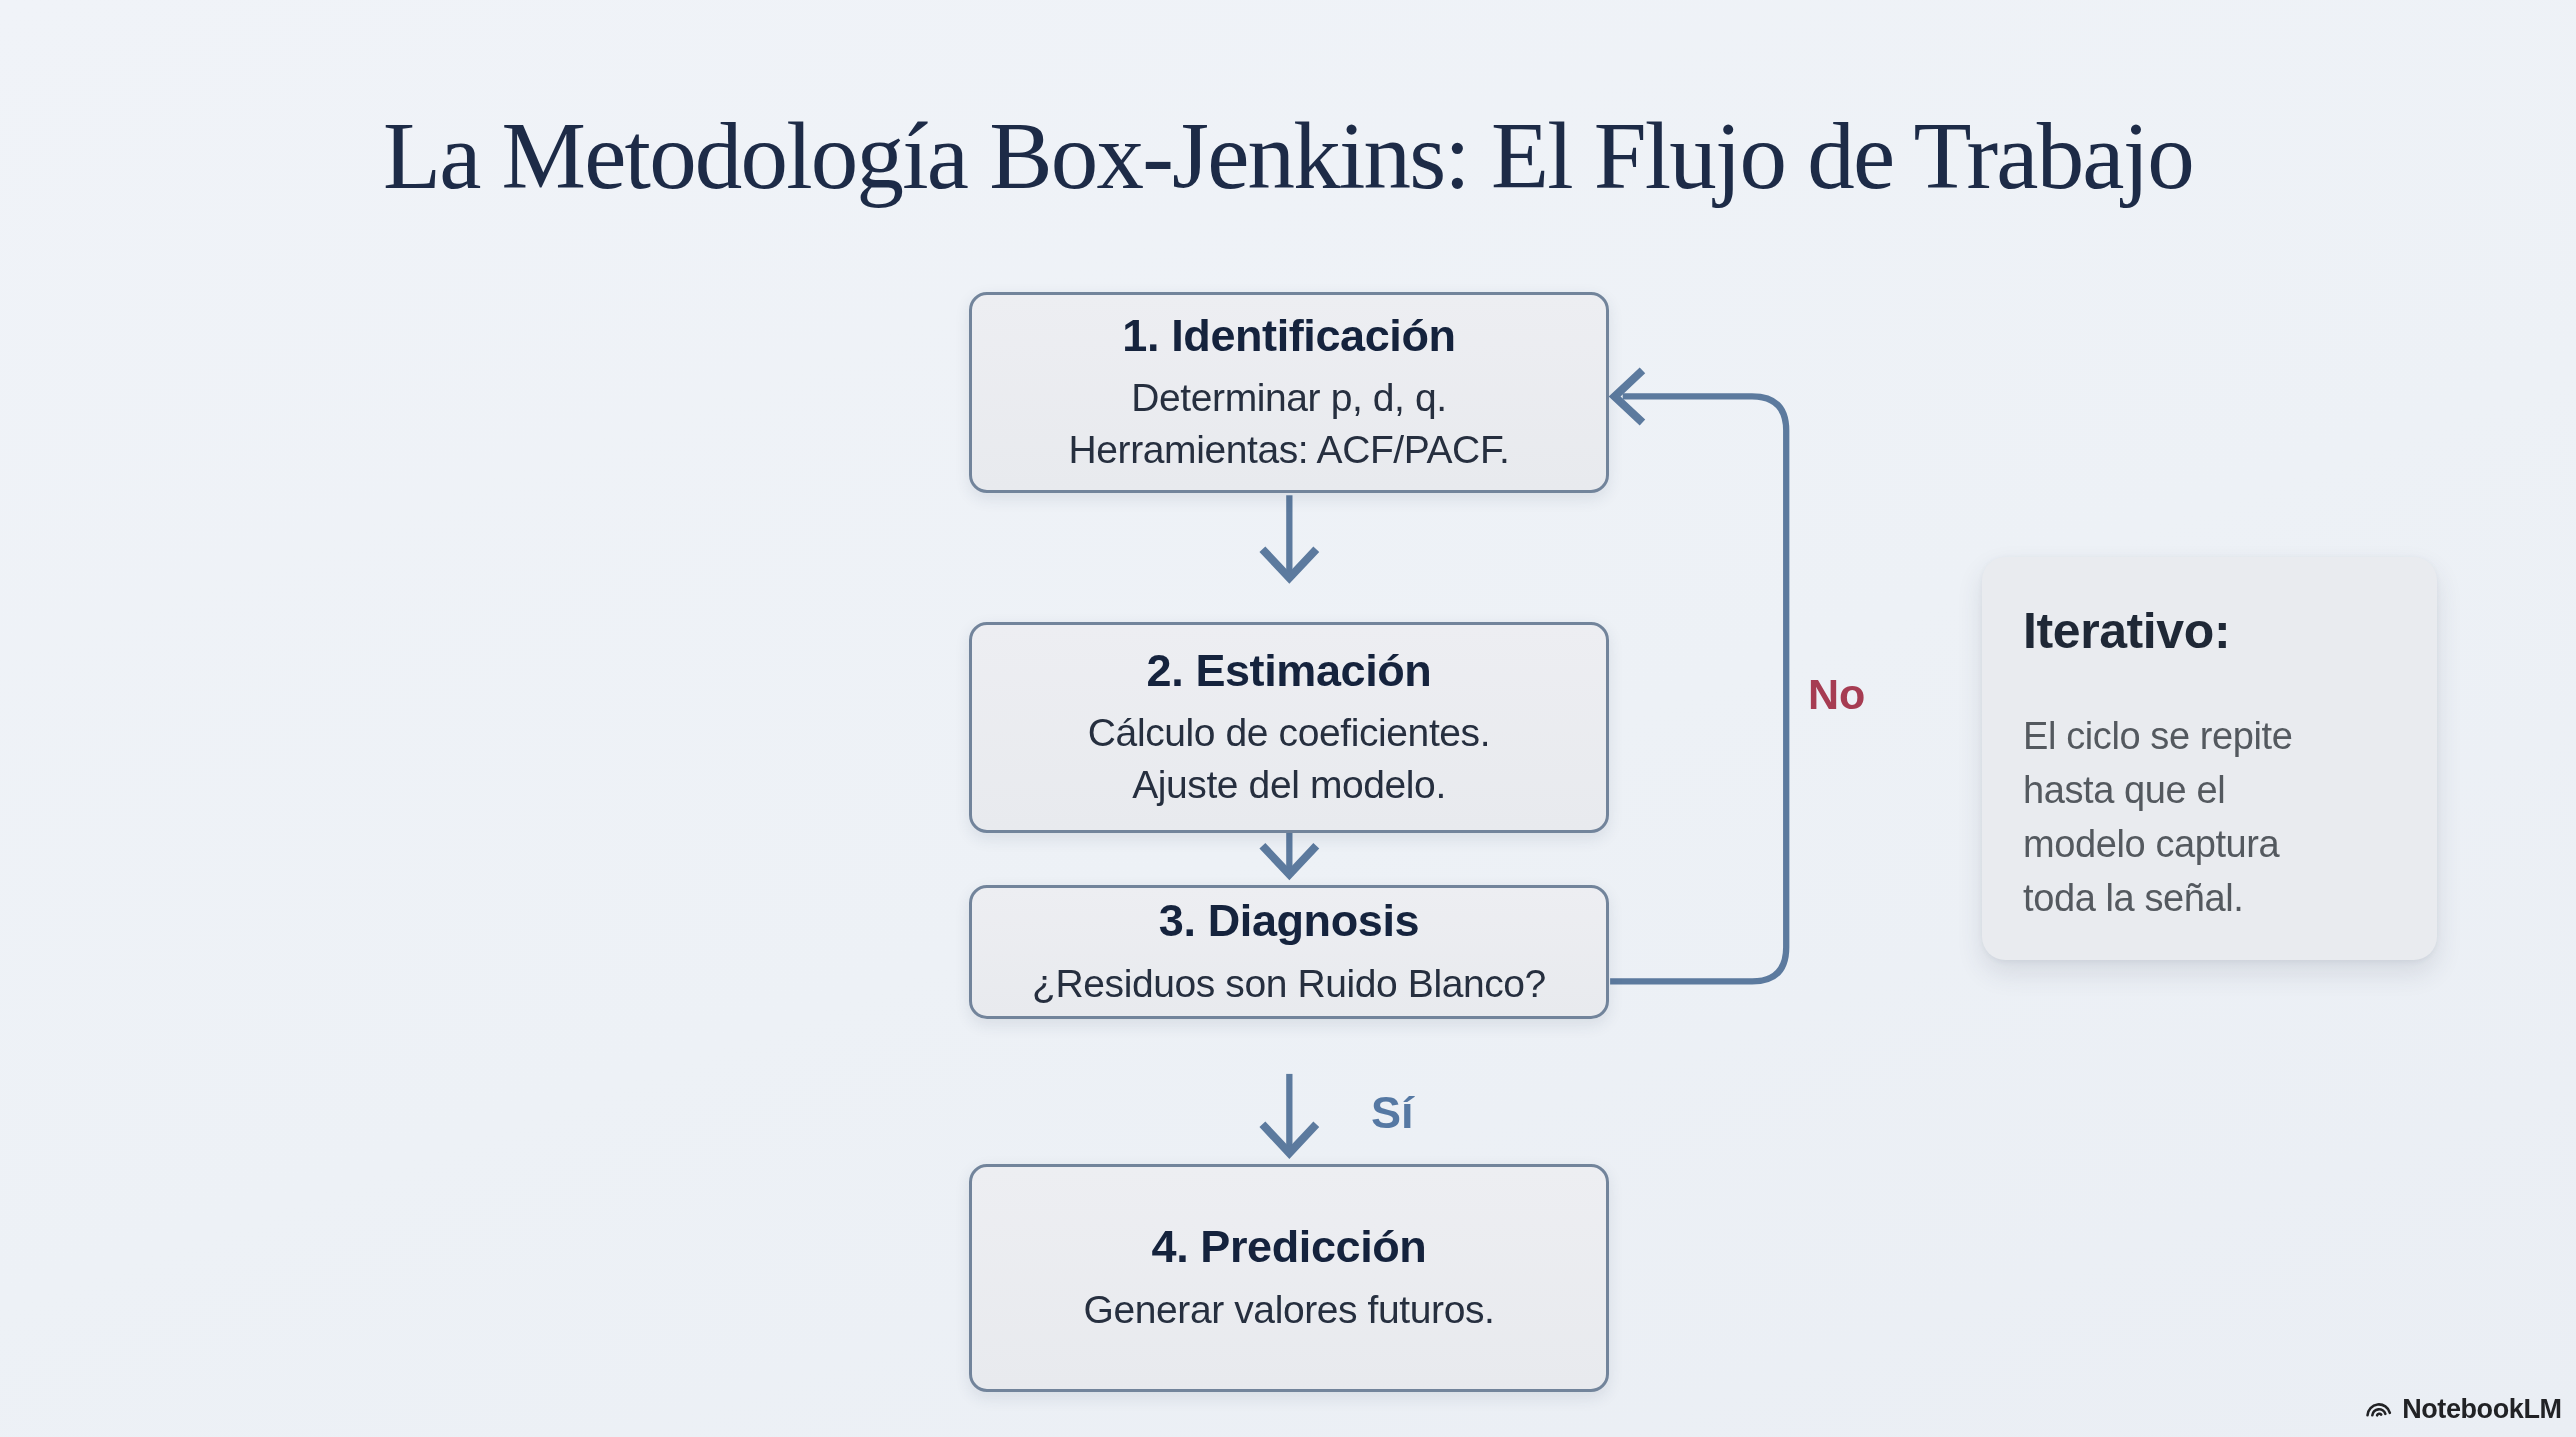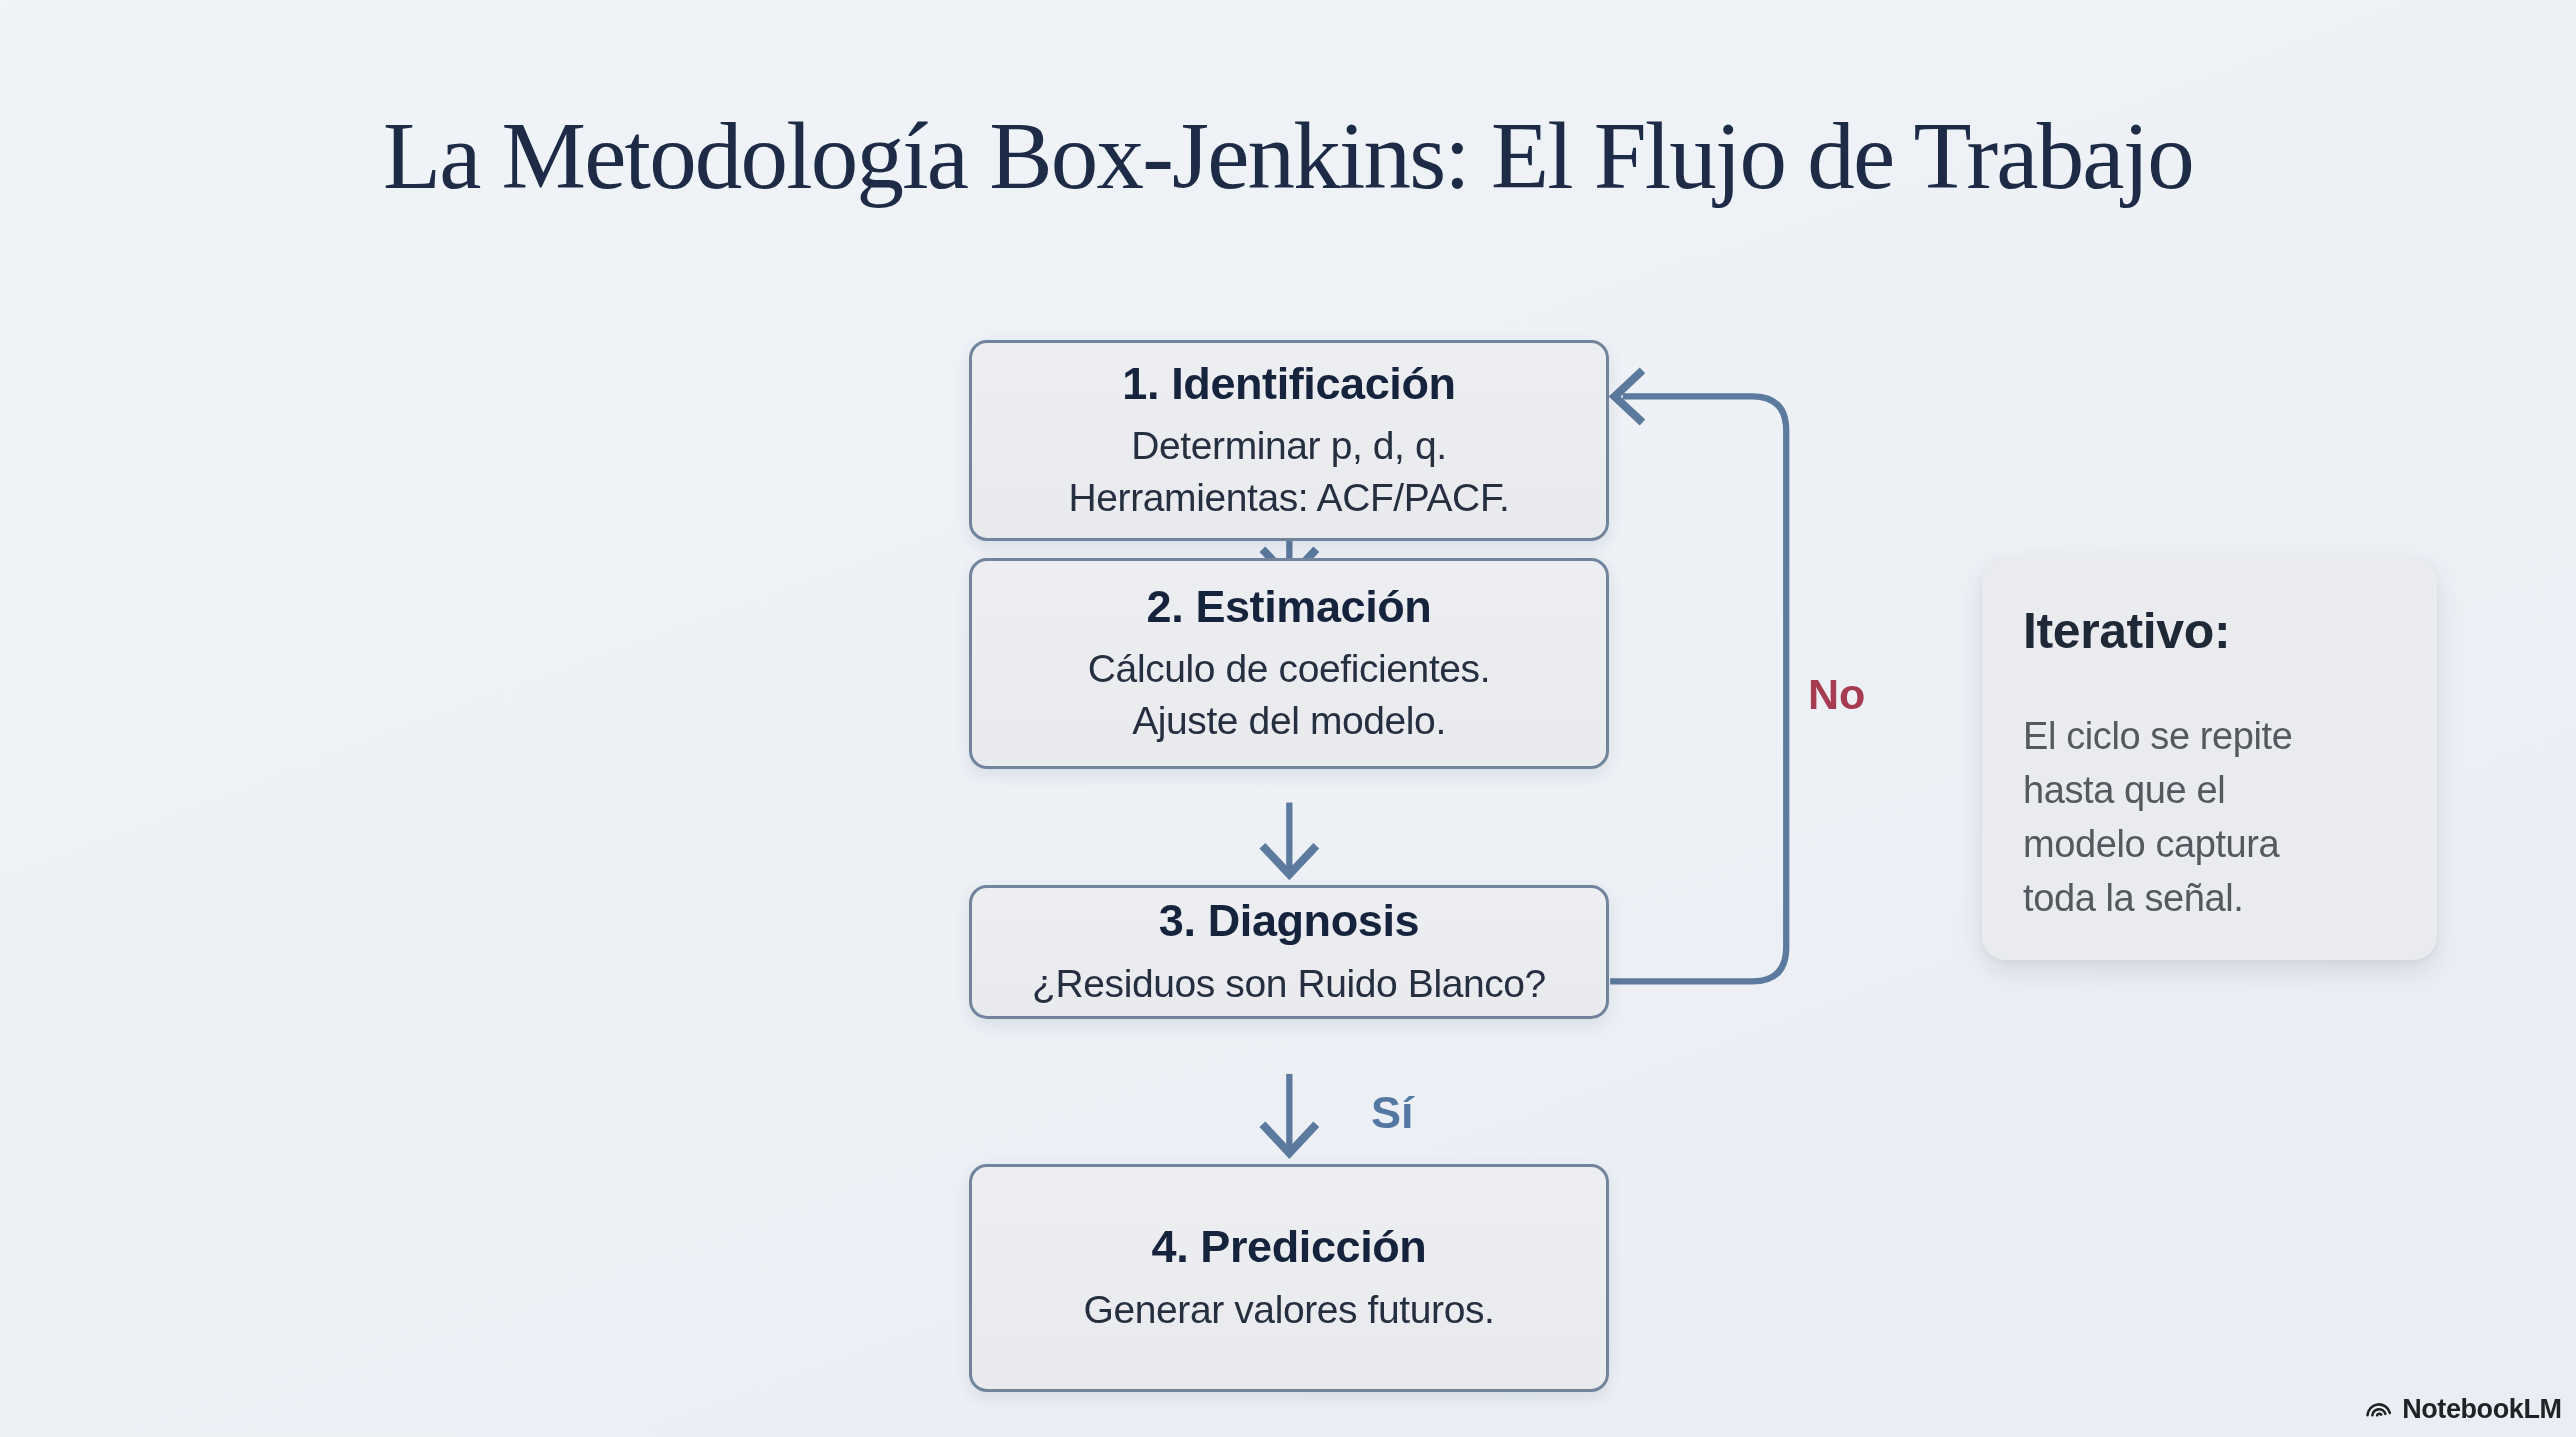--- a/index.html
+++ b/index.html
@@ -45,22 +45,22 @@
     border: 3.6px solid #72849b;
     border-radius: 18px;
     background: linear-gradient(180deg, #edeef2 0%, #e8eaee 100%);
     box-shadow: 0 5.4px 14.4px rgba(40, 60, 90, 0.10);
     display: flex;
     flex-direction: column;
     align-items: center;
     justify-content: center;
     text-align: center;
   }
-  .box-1 { top: 292px; height: 201px; margin-top: 48px; }
-  .box-2 { top: 558px; height: 211px; }
+  .box-1 { top: 292px; height: 201px; }
+  .box-2 { top: 622px; height: 211px; }
   .box-3 { top: 885px; height: 134px; }
   .box-4 { top: 1164px; height: 228px; }
   .box-title {
     font-size: 45px;
     font-weight: 700;
     color: #15233d;
     margin-bottom: 10.8px;
     letter-spacing: -0.4px;
   }
   .box-line {

